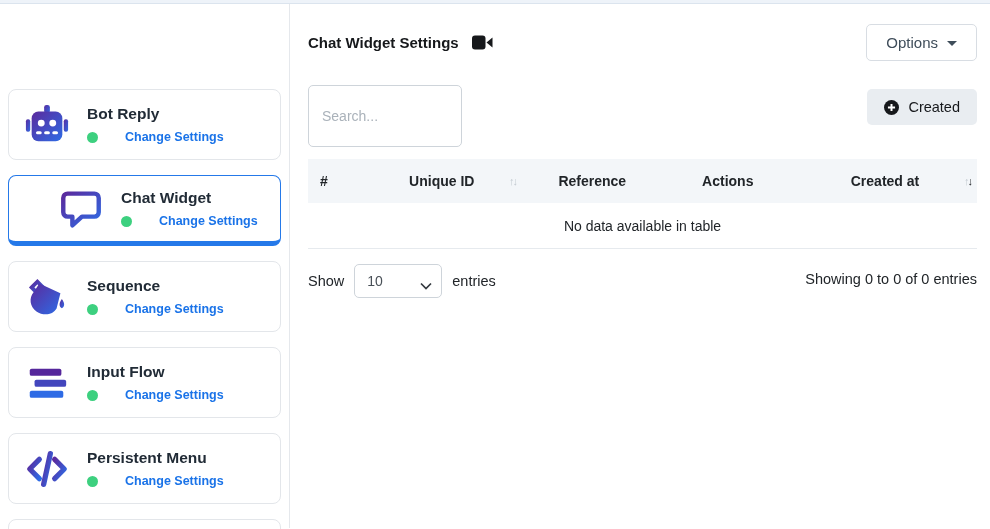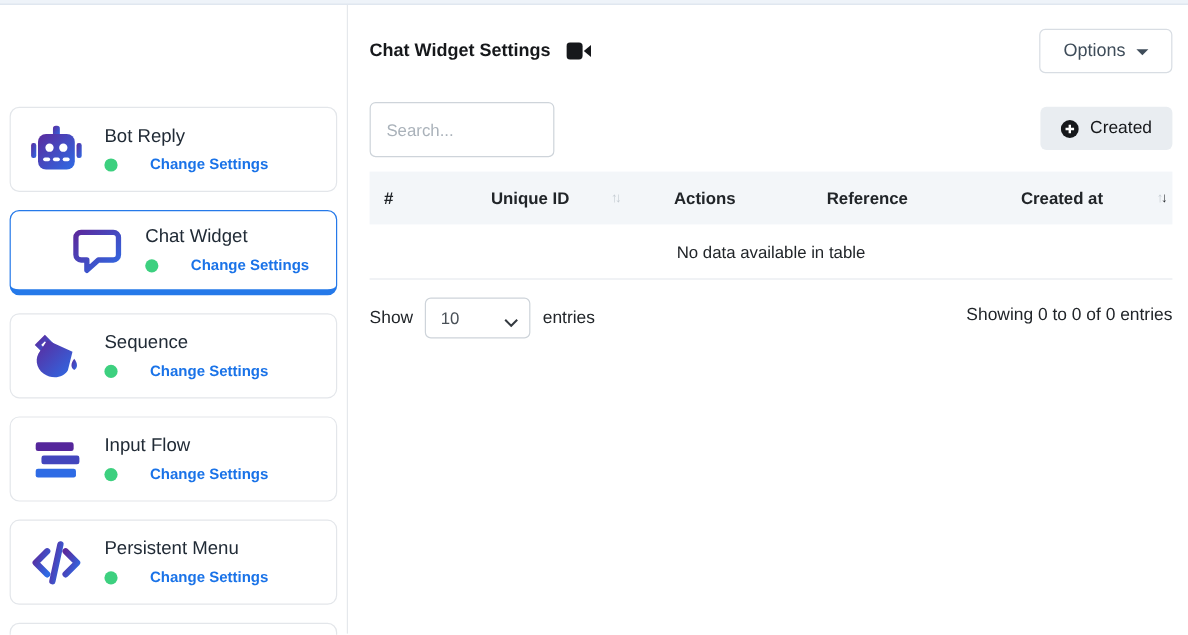--- a/index.html
+++ b/index.html
@@ -13,42 +13,42 @@
   
   .sidebar { width:290px; flex:none; border-right:1px solid #e5e8ec; padding:8px; }
   .logo-area { height:77px; }
   .card { border:1px solid #e3e6ea; border-radius:8px; background:#fff;
           display:flex; align-items:center; gap:16px; padding:10px 12px 10px 14px;
           margin-bottom:15px; height:71px; }
   .card.active { border:1px solid #2579e9; border-bottom:5px solid #2579e9;padding-left:48px; }
   .card.partial { height:71px; margin-bottom:0; }
   .card-icon { width:48px; height:48px; flex:none; display:flex;
                align-items:center; justify-content:center; }
-  .card-title { font-size:15.5px; font-weight:400; color:#212b36; margin-bottom:7px; }
+  .card-title { font-size:15.5px; font-weight:700; color:#212b36; margin-bottom:7px; }
   .card-status { display:flex; align-items:center; gap:11px; }
   .status-dot { width:11px; height:11px; border-radius:50%; background:#3dd07f; }
   .status-link { font-size:12.5px; font-weight:700; color:#1a73e8;
                  text-decoration:none; cursor:pointer;margin-left:16px; }
 
   
   .main { flex:1; padding:20px 13px 0 18px; }
   .main-header { display:flex; justify-content:space-between; align-items:center; }
   .page-title-row { display:flex; align-items:center; gap:13px; }
   .page-title { font-size:15px; font-weight:700; color:#16181b; }
   .options-btn { background:#fff; border:1px solid #d8dde3; border-radius:5px;
                  padding:9px 19px; font-size:15px; color:#3f4d5a; cursor:pointer;
                  display:flex; align-items:center; gap:9px;
                  font-family:"Liberation Sans", sans-serif;margin-left:12px; }
   .caret-down { width:0; height:0; border-left:5px solid transparent;
                 border-right:5px solid transparent; border-top:5px solid #3f4d5a;
                 display:inline-block; margin-top:2px; }
 
   .toolbar { display:flex; justify-content:space-between; align-items:flex-start;
              margin-top:24px; }
-  .search-input { width:154px; height:46px; border:1px solid #ced4da; border-radius:5px;
+  .search-input { width:154px; height:62px; border:1px solid #ced4da; border-radius:5px;
                   padding:0 13px; font-size:14px; color:#495057; outline:none;
                   font-family:"Liberation Sans", sans-serif; }
   .search-input::placeholder { color:#aab2ba; }
   .create-btn { background:#e9edf1; border:none; border-radius:5px; height:36px;
                 margin-top:4px; padding:0 17px; font-size:14.5px; color:#16181b;
                 display:flex; align-items:center; gap:9px; cursor:pointer;
                 font-family:"Liberation Sans", sans-serif; }
 
   .table { margin-top:12px; }
   .thead { display:flex; background:#f3f6f9; height:44px; align-items:center;
@@ -240,25 +240,25 @@
 
     <div class="table">
       <div class="thead">
         <div class="th c1">
           <span>#</span>
         </div>
         <div class="th c2">
           <span>Unique ID</span>
           <span class="sort"><span class="up">↑</span><span class="down">↓</span></span>
         </div>
+        <div class="th c4">
+          <span>Reference</span>
+        </div>
         <div class="th c3">
           <span>Actions</span>
-        </div>
-        <div class="th c4">
-          <span>Reference</span>
         </div>
         <div class="th c5">
           <span>Created at</span>
           <span class="sort desc"><span class="up">↑</span><span class="down">↓</span></span>
         </div>
       </div>
       <div class="no-data-row">No data available in table</div>
     </div>
 
     <div class="table-footer">

